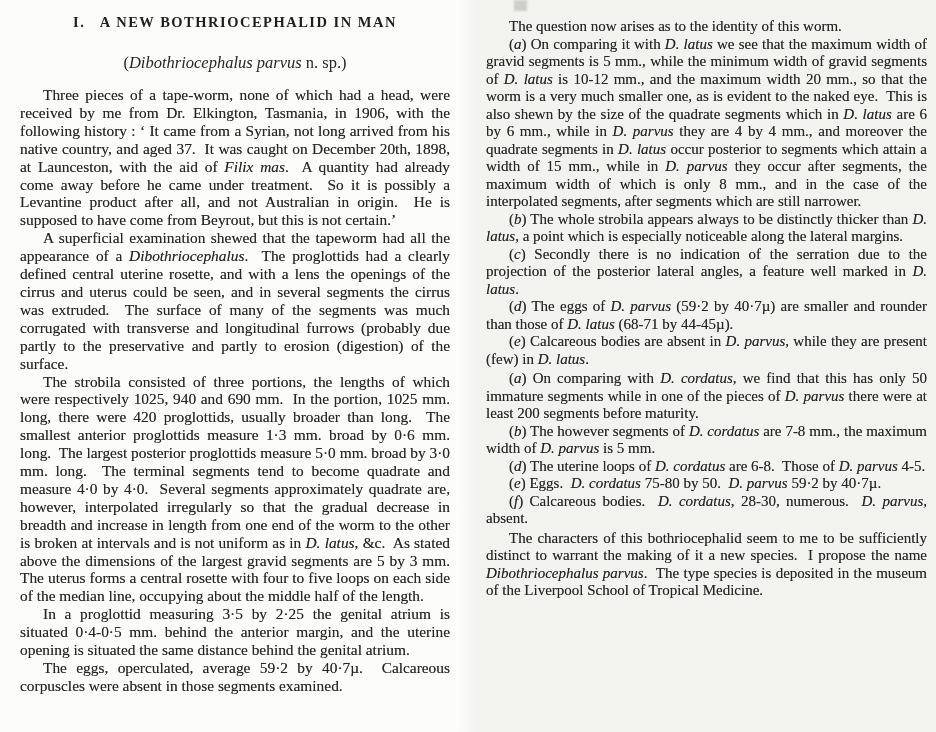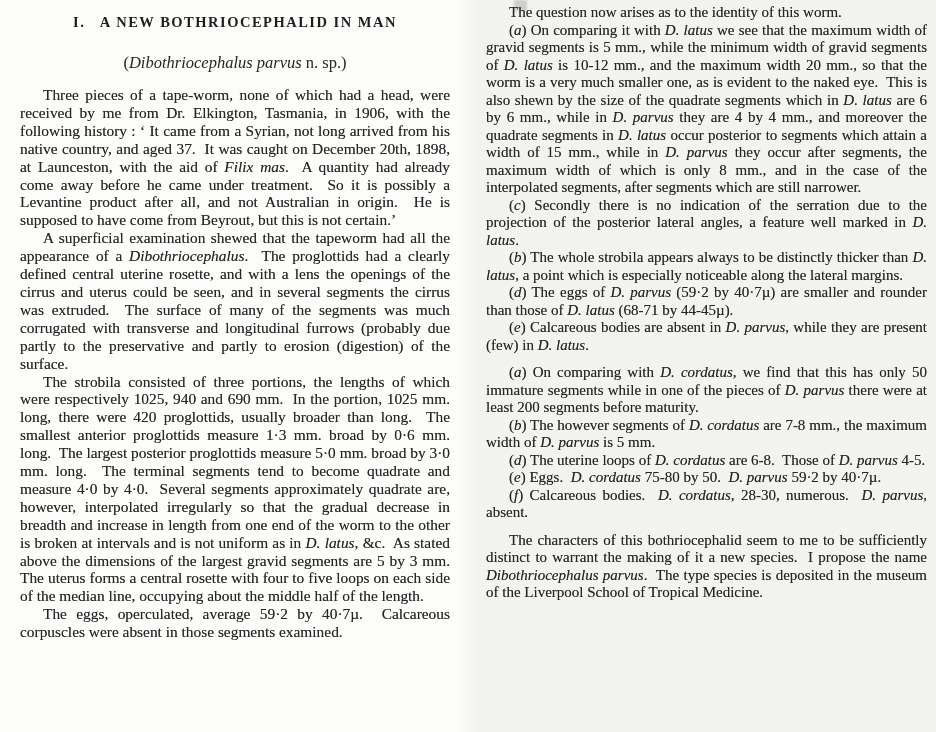--- a/index.html
+++ b/index.html
@@ -16,63 +16,64 @@
     background: linear-gradient(90deg, rgba(125,125,115,0) 0px, rgba(125,125,115,0.075) 20px, rgba(125,125,115,0.075) 100%);
     pointer-events: none;
   }
   .scan-smudge {
     position: absolute; left: 514px; top: 0; width: 13px; height: 11px;
     background: rgba(110,110,105,0.28);
     filter: blur(1px);
   }
   .col { position: absolute; }
   .col-left  { left: 20px;  top: 14px; width: 430px; }
-  .col-right { left: 486px; top: 4px;  width: 441px; }
+  .col-right { left: 486px; top: 18px;  width: 441px; }
   .title {
     margin: 0; font-size: 14.5px; font-weight: bold;
     text-align: center; letter-spacing: 1.5px; white-space: pre-wrap;
     color: #1e1e1e;
   }
   .subtitle {
     margin: 22px 0 13px; font-size: 16.5px; font-weight: normal;
     text-align: center; white-space: pre-wrap;
   }
   .para {
     margin: 0; text-align: justify; text-indent: 23px;
     white-space: pre-wrap;
     text-shadow: 0 0 0.4px rgba(40,40,40,0.55);
   }
   .col-left  .para { font-size: 15.4px; line-height: 17.9px; }
   .col-right .para { font-size: 15px;   line-height: 17.5px; }
-  .para.gap { margin-top: 10px; }
+  .para.gap { margin-top: 2px; }
   .it { font-style: italic; }
 </style>
 </head>
 <body style="--ink: #262626; --bg: #fcfcfa;">
 
 <div class="scan-tint"></div>
 <div class="scan-smudge"></div>
 
 <div class="col col-left">
   <h1 class="title">I.   A NEW BOTHRIOCEPHALID IN MAN</h1>
   <h2 class="subtitle"><span class="rm">(</span><span class="it">Dibothriocephalus parvus</span><span class="rm"> n. sp.)</span></h2>
   <div class="paras">
       <p class="para"><span class="rm">Three pieces of a tape-worm, none of which had a head, were received by me from Dr. Elkington, Tasmania, in 1906, with the following history : ‘ It came from a Syrian, not long arrived from his native country, and aged 37.  It was caught on December 20th, 1898, at Launceston, with the aid of </span><span class="it">Filix mas</span><span class="rm">.  A quantity had already come away before he came under treatment.  So it is possibly a Levantine product after all, and not Australian in origin.  He is supposed to have come from Beyrout, but this is not certain.’</span></p>
       <p class="para"><span class="rm">A superficial examination shewed that the tapeworm had all the appearance of a </span><span class="it">Dibothriocephalus</span><span class="rm">.  The proglottids had a clearly defined central uterine rosette, and with a lens the openings of the cirrus and uterus could be seen, and in several segments the cirrus was extruded.  The surface of many of the segments was much corrugated with transverse and longitudinal furrows (probably due partly to the preservative and partly to erosion (digestion) of the surface.</span></p>
       <p class="para"><span class="rm">The strobila consisted of three portions, the lengths of which were respectively 1025, 940 and 690 mm.  In the portion, 1025 mm. long, there were 420 proglottids, usually broader than long.  The smallest anterior proglottids measure 1·3 mm. broad by 0·6 mm. long.  The largest posterior proglottids measure 5·0 mm. broad by 3·0 mm. long.  The terminal segments tend to become quadrate and measure 4·0 by 4·0.  Several segments approximately quadrate are, however, interpolated irregularly so that the gradual decrease in breadth and increase in length from one end of the worm to the other is broken at intervals and is not uniform as in </span><span class="it">D. latus</span><span class="rm">, &amp;c.  As stated above the dimensions of the largest gravid segments are 5 by 3 mm.  The uterus forms a central rosette with four to five loops on each side of the median line, occupying about the middle half of the length.</span></p>
+      <p class="para"><span class="rm">In a proglottid measuring 3·5 by 2·25 the genital atrium is situated 0·4-0·5 mm. behind the anterior margin, and the uterine opening is situated the same distance behind the genital atrium.</span></p>
       <p class="para"><span class="rm">The eggs, operculated, average 59·2 by 40·7µ.  Calcareous corpuscles were absent in those segments examined.</span></p>
     </div>
 </div>
 
 <div class="col col-right">
   <div class="paras">
       <p class="para"><span class="rm">The question now arises as to the identity of this worm.</span></p>
       <p class="para"><span class="rm">(</span><span class="it">a</span><span class="rm">) On comparing it with </span><span class="it">D. latus</span><span class="rm"> we see that the maximum width of gravid segments is 5 mm., while the minimum width of gravid segments of </span><span class="it">D. latus</span><span class="rm"> is 10-12 mm., and the maximum width 20 mm., so that the worm is a very much smaller one, as is evident to the naked eye.  This is also shewn by the size of the quadrate segments which in </span><span class="it">D. latus</span><span class="rm"> are 6 by 6 mm., while in </span><span class="it">D. parvus</span><span class="rm"> they are 4 by 4 mm., and moreover the quadrate segments in </span><span class="it">D. latus</span><span class="rm"> occur posterior to segments which attain a width of 15 mm., while in </span><span class="it">D. parvus</span><span class="rm"> they occur after segments, the maximum width of which is only 8 mm., and in the case of the interpolated segments, after segments which are still narrower.</span></p>
+      <p class="para"><span class="rm">(</span><span class="it">b</span><span class="rm">) The whole strobila appears always to be distinctly thicker than </span><span class="it">D. latus</span><span class="rm">, a point which is especially noticeable along the lateral margins.</span></p>
       <p class="para"><span class="rm">(</span><span class="it">c</span><span class="rm">) Secondly there is no indication of the serration due to the projection of the posterior lateral angles, a feature well marked in </span><span class="it">D. latus</span><span class="rm">.</span></p>
-      <p class="para"><span class="rm">(</span><span class="it">b</span><span class="rm">) The whole strobila appears always to be distinctly thicker than </span><span class="it">D. latus</span><span class="rm">, a point which is especially noticeable along the lateral margins.</span></p>
       <p class="para"><span class="rm">(</span><span class="it">d</span><span class="rm">) The eggs of </span><span class="it">D. parvus</span><span class="rm"> (59·2 by 40·7µ) are smaller and rounder than those of </span><span class="it">D. latus</span><span class="rm"> (68-71 by 44-45µ).</span></p>
       <p class="para"><span class="rm">(</span><span class="it">e</span><span class="rm">) Calcareous bodies are absent in </span><span class="it">D. parvus</span><span class="rm">, while they are present (few) in </span><span class="it">D. latus</span><span class="rm">.</span></p>
       <p class="para gap"><span class="rm">(</span><span class="it">a</span><span class="rm">) On comparing with </span><span class="it">D. cordatus</span><span class="rm">, we find that this has only 50 immature segments while in one of the pieces of </span><span class="it">D. parvus</span><span class="rm"> there were at least 200 segments before maturity.</span></p>
       <p class="para"><span class="rm">(</span><span class="it">b</span><span class="rm">) The however segments of </span><span class="it">D. cordatus</span><span class="rm"> are 7-8 mm., the maximum width of </span><span class="it">D. parvus</span><span class="rm"> is 5 mm.</span></p>
       <p class="para"><span class="rm">(</span><span class="it">d</span><span class="rm">) The uterine loops of </span><span class="it">D. cordatus</span><span class="rm"> are 6-8.  Those of </span><span class="it">D. parvus</span><span class="rm"> 4-5.</span></p>
       <p class="para"><span class="rm">(</span><span class="it">e</span><span class="rm">) Eggs.  </span><span class="it">D. cordatus</span><span class="rm"> 75-80 by 50.  </span><span class="it">D. parvus</span><span class="rm"> 59·2 by 40·7µ.</span></p>
       <p class="para"><span class="rm">(</span><span class="it">f</span><span class="rm">) Calcareous bodies.  </span><span class="it">D. cordatus</span><span class="rm">, 28-30, numerous.  </span><span class="it">D. parvus</span><span class="rm">, absent.</span></p>
       <p class="para gap"><span class="rm">The characters of this bothriocephalid seem to me to be sufficiently distinct to warrant the making of it a new species.  I propose the name </span><span class="it">Dibothriocephalus parvus</span><span class="rm">.  The type species is deposited in the museum of the Liverpool School of Tropical Medicine.</span></p>
     </div>
 </div>

